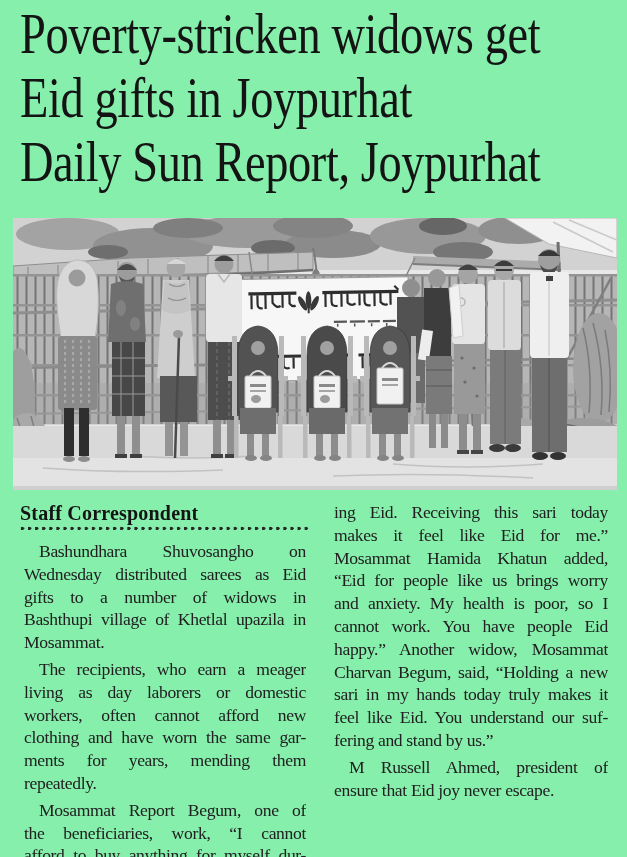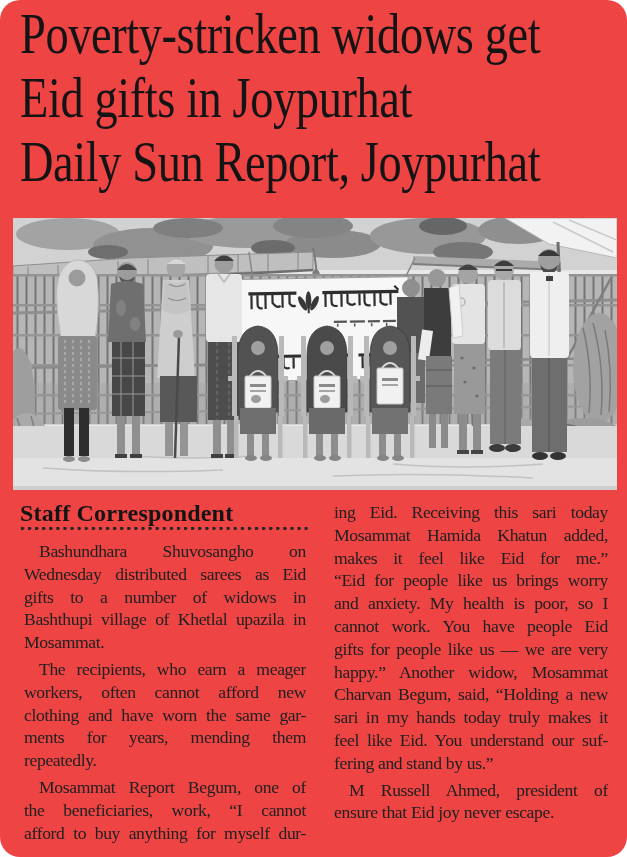--- a/index.html
+++ b/index.html
@@ -1,33 +1,33 @@
 <!DOCTYPE html>
 <html><head>
 <meta charset="utf-8">
 <style>
   html,body{margin:0;padding:0;}
   body{width:627px;height:857px;background:#ffffff;font-family:"Liberation Serif",serif;position:relative;overflow:hidden;}
-  .page{position:absolute;inset:0;background:#ef4444;overflow:hidden;border-radius:20px;}
+  .page{position:absolute;inset:0;background:#86efac;overflow:hidden;}
 
   
   .headline{position:absolute;left:20px;top:2px;margin:0;font-weight:400;color:#141414;}
   .hline{font-size:58px;line-height:64px;white-space:nowrap;letter-spacing:-0.5px;
          transform:scaleX(0.80);transform-origin:0 0;}
 
   
   .photo{position:absolute;left:13px;top:218px;width:604px;height:272px;margin:0;}
   .photo svg{display:block;}
 
   
   .columns{position:absolute;left:20px;top:497px;width:592px;display:flex;gap:20px;}
   .col-left{flex:0 0 290px;width:290px;}
   .col-right{flex:0 0 282px;width:282px;}
   .byline-row{margin:5px 0 9px 0;}
-  .byline-text{font-size:24px;font-weight:700;color:#141414;letter-spacing:0.2px;line-height:22px;display:block;}
+  .byline-text{font-size:20px;font-weight:700;color:#141414;letter-spacing:0.2px;line-height:22px;display:block;}
   .dotted{height:5px;margin-top:2px;background-image:radial-gradient(circle at 2.4px 2.4px,#262626 1.55px,rgba(0,0,0,0) 1.95px);background-size:7.1px 5px;background-repeat:repeat-x;}
   .para{margin:4px;}
   .tline{font-size:17.6px;line-height:22.8px;height:22.8px;overflow:hidden;
          text-align:justify;text-align-last:justify;letter-spacing:-0.35px;color:#202020;}
   .tline.lastline{text-align-last:left;}
   .tline.indent{text-indent:15px;}
 </style>
 </head>
 <body>
 
@@ -334,42 +334,42 @@
       <div>
           <div class="para">
             <div class="tline indent">Bashundhara Shuvosangho on</div>
             <div class="tline">Wednesday distributed sarees as Eid</div>
             <div class="tline">gifts to a number of widows in</div>
             <div class="tline">Bashthupi village of Khetlal upazila in</div>
             <div class="tline lastline">Mosammat.</div>
           </div>
           <div class="para">
             <div class="tline indent">The recipients, who earn a meager</div>
+            <div class="tline">living as day laborers or domestic</div>
             <div class="tline">workers, often cannot afford new</div>
             <div class="tline">clothing and have worn the same gar-</div>
             <div class="tline">ments for years, mending them</div>
             <div class="tline lastline">repeatedly.</div>
           </div>
           <div class="para">
             <div class="tline indent">Mosammat Report Begum, one of</div>
             <div class="tline">the beneficiaries, work, “I cannot</div>
             <div class="tline">afford to buy anything for myself dur-</div>
           </div>
         </div>
     </div>
     <div class="col-right">
       <div>
           <div class="para">
             <div class="tline">ing Eid. Receiving this sari today</div>
+            <div class="tline">makes it feel like Eid for me.”</div>
             <div class="tline">Mosammat Hamida Khatun added,</div>
-            <div class="tline">makes it feel like Eid for me.”</div>
             <div class="tline">“Eid for people like us brings worry</div>
             <div class="tline">and anxiety. My health is poor, so I</div>
             <div class="tline">cannot work. You have people Eid</div>
-            <div class="tline">gifts for people like us — we are very</div>
             <div class="tline">happy.” Another widow, Mosammat</div>
             <div class="tline">Charvan Begum, said, “Holding a new</div>
             <div class="tline">sari in my hands today truly makes it</div>
             <div class="tline">feel like Eid. You understand our suf-</div>
             <div class="tline lastline">fering and stand by us.”</div>
           </div>
           <div class="para">
             <div class="tline indent">M Russell Ahmed, president of</div>
             <div class="tline lastline">ensure that Eid joy never escape.</div>
           </div>

